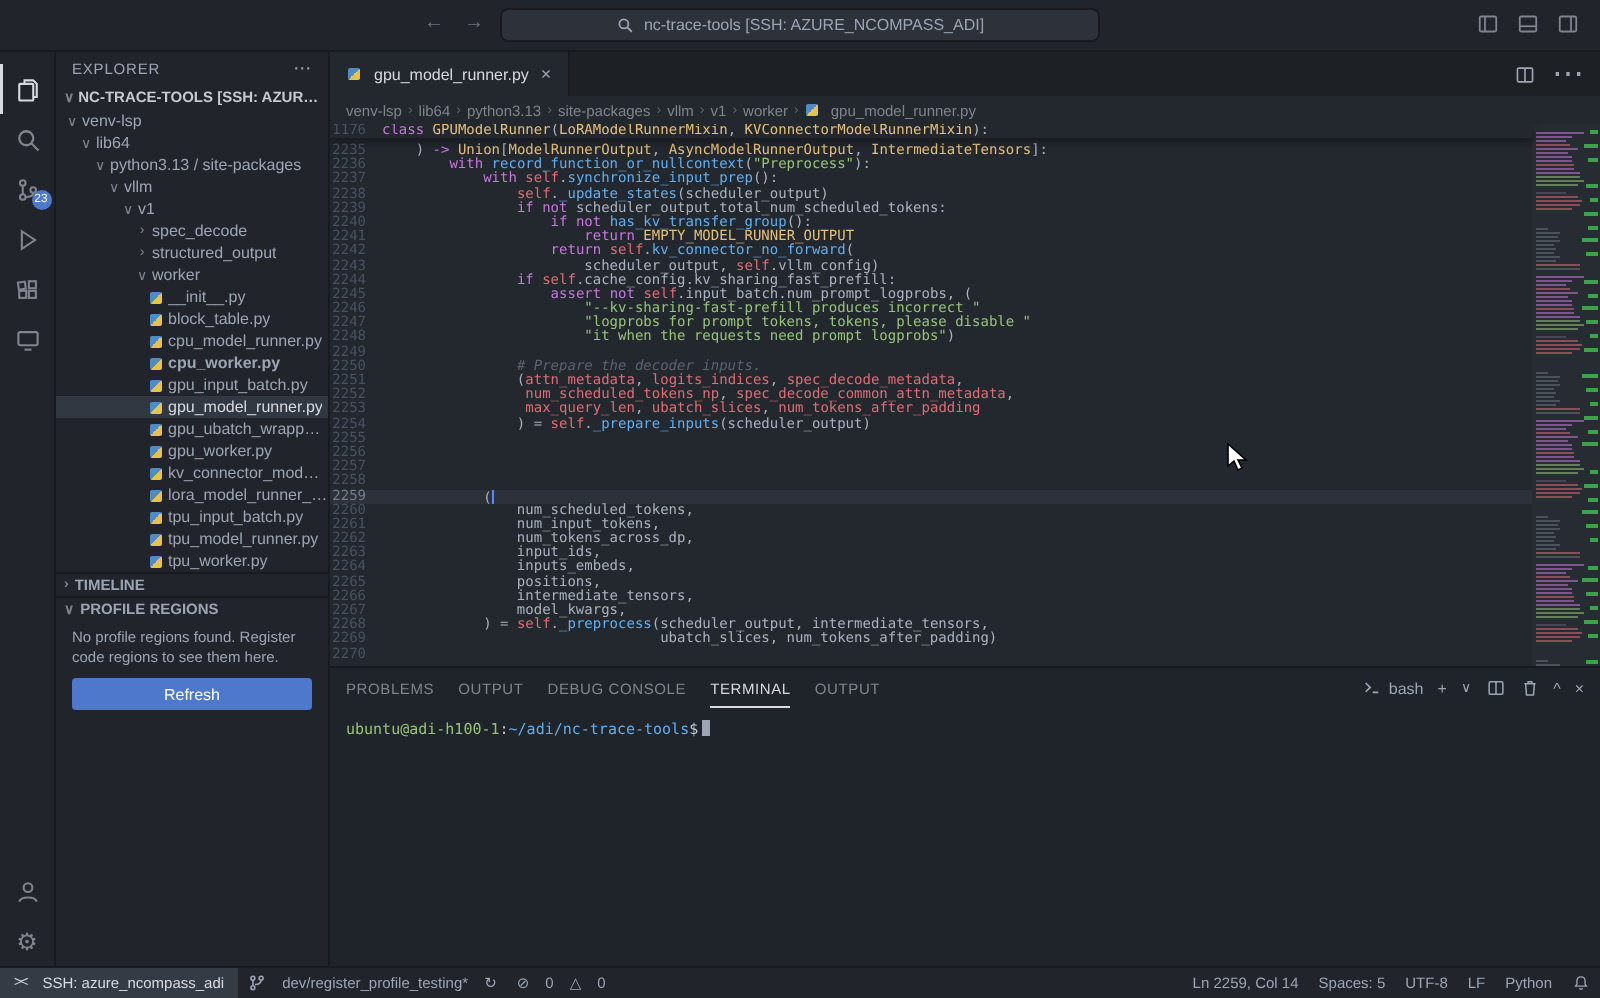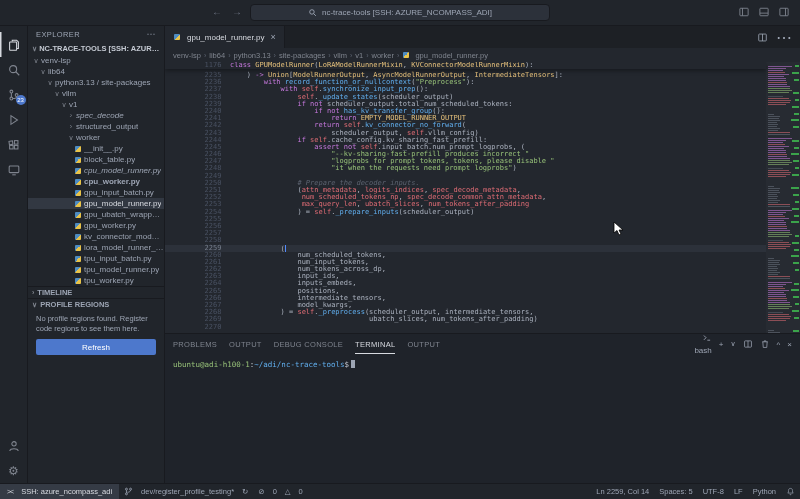--- a/index.html
+++ b/index.html
@@ -71,42 +71,42 @@
   .bitem { cursor:pointer; }
 
   
   .code-wrap { flex:1; position:relative; display:flex; background:#23272e; overflow:hidden;
                font-family:"DejaVu Sans Mono", monospace; }
   .code-scroll { flex:1; padding-top:10px; overflow:hidden; min-width:0; }
   .sticky { position:absolute; top:0; left:0; right:34px; background:#23272e; z-index:3;
             box-shadow:0 2px 4px rgba(0,0,0,.35); }
   .cl { display:flex; height:7.2px; line-height:7.2px; font-size:7px; white-space:pre; }
   .cl.cur { background:#2c313a; }
-  .ln { width:26px; padding-right:8px; text-align:center; color:#495162; flex:none;margin-left:39px; }
+  .ln { width:26px; padding-right:8px; text-align:right; color:#495162; flex:none; }
   .cl.cur .ln { color:#767e8c; }
   .lc { white-space:pre; }
   .tk-k { color:#c678dd; } .tk-c { color:#e5c07b; } .tk-f { color:#61afef; } .tk-s { color:#98c379; }
   .tk-m { color:#5c6370; font-style:italic; } .tk-v { color:#e06c75; } .tk-t { color:#abb2bf; }
   .caret { display:inline-block; width:1px; height:7px; background:#528bff; vertical-align:-1px; }
 
   .minimap-col { width:34px; flex:none; display:flex; background:rgba(255,255,255,0.02); }
   .minimap { width:26px; padding:4px 0 0 2px; overflow:hidden; }
   .mml { height:1px; margin-bottom:1px; opacity:.55; }
   .ruler { width:8px; position:relative; }
   .rm { position:absolute; right:1px; height:2px; background:#3fb950; opacity:.85; }
 
   
   .panel { height:150px; flex:none; border-top:1px solid #181a1f; display:flex; flex-direction:column;
            background:#1f232a; }
   .panel-header { height:20px; display:flex; align-items:center; padding:0 8px; flex:none; }
   .ptab { font-size:7.5px; letter-spacing:.3px; color:#7f848e; margin-right:12px; height:20px;
           display:flex; align-items:center; cursor:pointer; }
   .ptab.act { color:#d7dae0; box-shadow:inset 0 -1px 0 #d7dae0; }
   .panel-controls { margin-left:auto; display:flex; align-items:center; gap:7px; color:#9da5b4; font-size:8px; }
-  .shell-label { display:flex; align-items:flex-end; gap:3px;flex-direction:column; }
+  .shell-label { display:flex; align-items:flex-end; gap:3px; }
   .terminal { flex:1; padding:6px 8px; font-family:"DejaVu Sans Mono", monospace; font-size:7.5px;
               line-height:10px; background:#1f232a; }
   .t-user { color:#98c379; } .t-path { color:#61afef; } .t-plain { color:#c5cad3; }
   .t-cursor { display:inline-block; width:4px; height:8px; background:#9da5b4; vertical-align:-1px; margin-left:2px; }
 
   
   .statusbar { height:16px; background:#21252b; border-top:1px solid #181a1f; display:flex; align-items:center;
                font-size:7.5px; color:#9da5b4; }
   .sb-item { display:flex; align-items:center; gap:8px; padding:0 5px; height:100%; cursor:pointer; }
   .remote-chip { background:#353b45; color:#d7dae0; padding:0 7px; }
@@ -229,41 +229,41 @@
             <span class="tlab">python3.13 / site-packages</span>
           </div>
           <div class="tree-row" style="padding-left: 25px;">
             <span class="tw">∨</span>
             <span class="tlab">vllm</span>
           </div>
           <div class="tree-row" style="padding-left: 32px;">
             <span class="tw">∨</span>
             <span class="tlab">v1</span>
           </div>
-          <div class="tree-row" style="padding-left: 39px; font-style: italic;">
+          <div class="tree-row" style="padding-left: 39px;">
             <span class="tw">›</span>
             <span class="tlab">spec_decode</span>
           </div>
           <div class="tree-row" style="padding-left: 39px;">
             <span class="tw">›</span>
             <span class="tlab">structured_output</span>
           </div>
           <div class="tree-row" style="padding-left: 39px;">
             <span class="tw">∨</span>
             <span class="tlab">worker</span>
           </div>
           <div class="tree-row" style="padding-left: 46px;">
             <span class="pyic"></span>
             <span class="tlab">__init__.py</span>
           </div>
           <div class="tree-row" style="padding-left: 46px;">
             <span class="pyic"></span>
             <span class="tlab">block_table.py</span>
           </div>
-          <div class="tree-row" style="padding-left: 46px; font-style: italic;">
+          <div class="tree-row" style="padding-left: 46px;">
             <span class="pyic"></span>
             <span class="tlab">cpu_model_runner.py</span>
           </div>
           <div class="tree-row" style="padding-left: 46px; font-weight: bold;">
             <span class="pyic"></span>
             <span class="tlab">cpu_worker.py</span>
           </div>
           <div class="tree-row" style="padding-left: 46px;">
             <span class="pyic"></span>
             <span class="tlab">gpu_input_batch.py</span>

